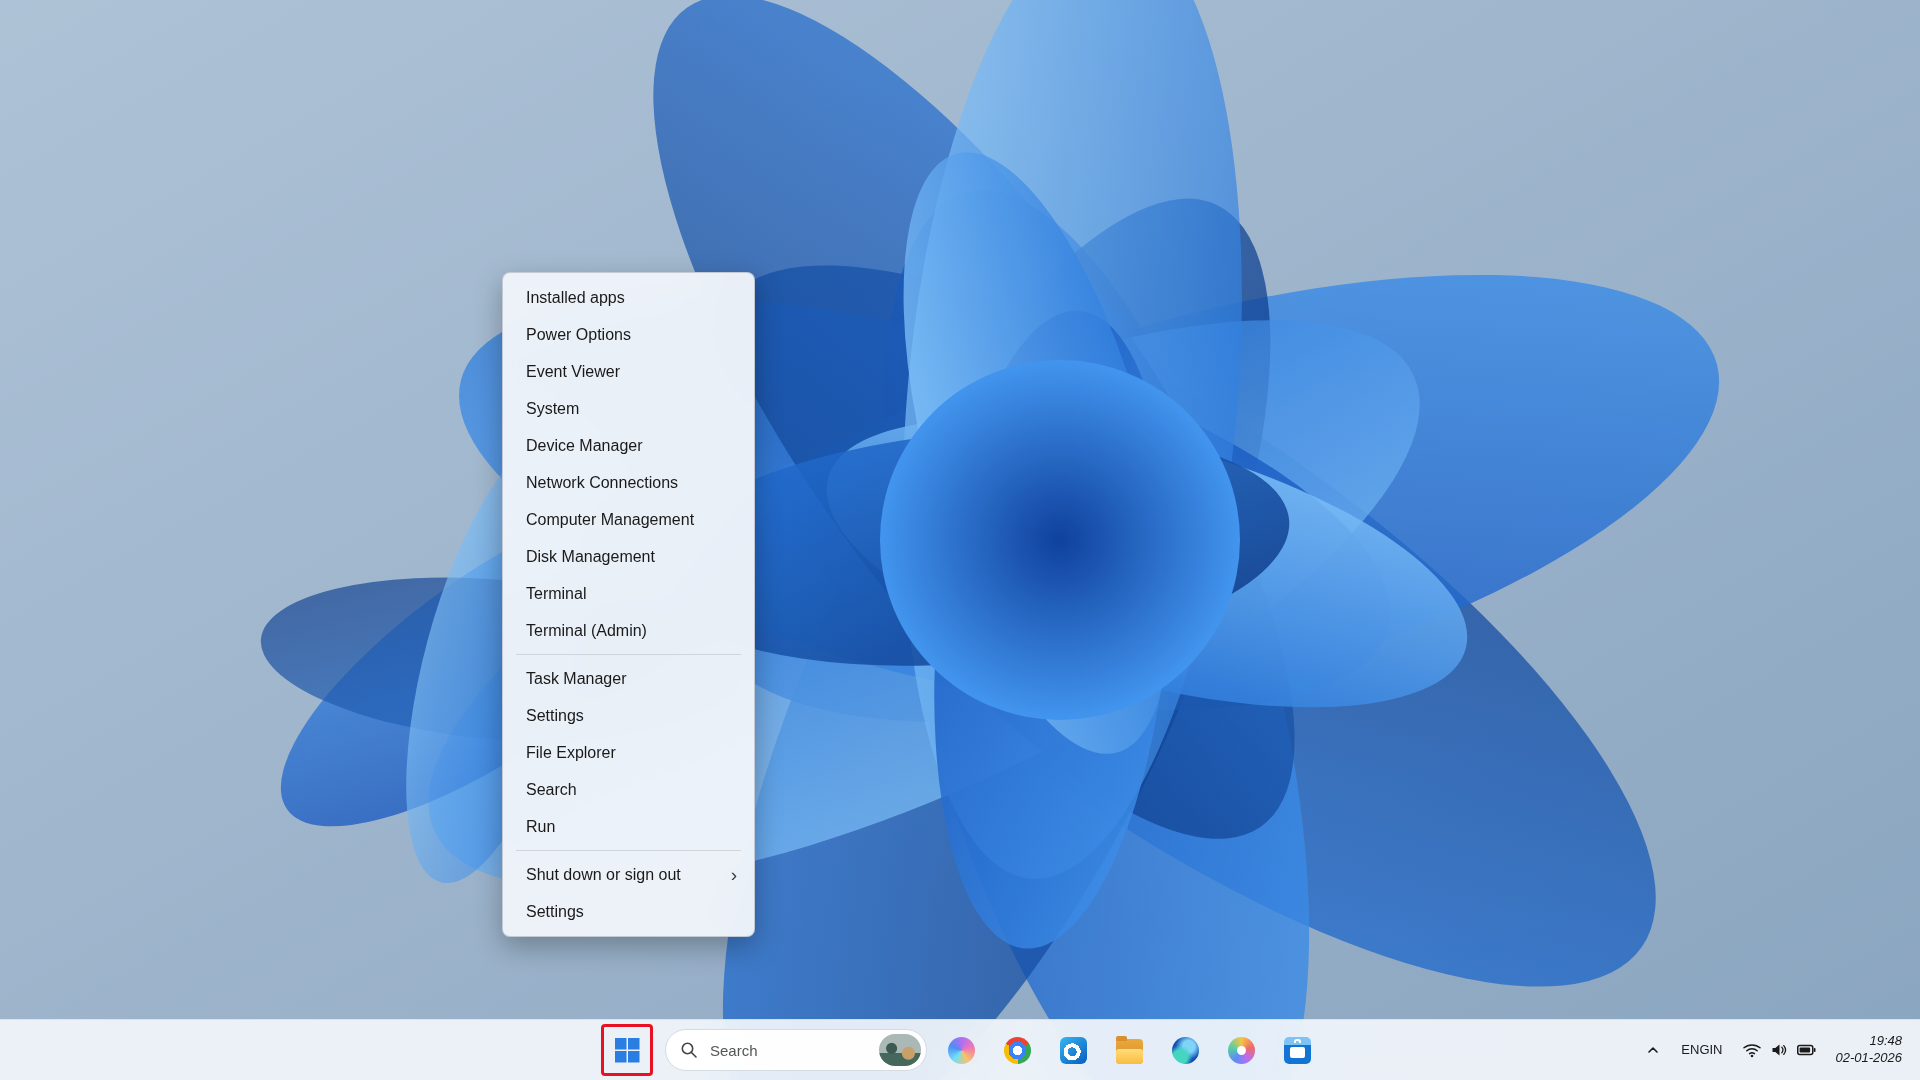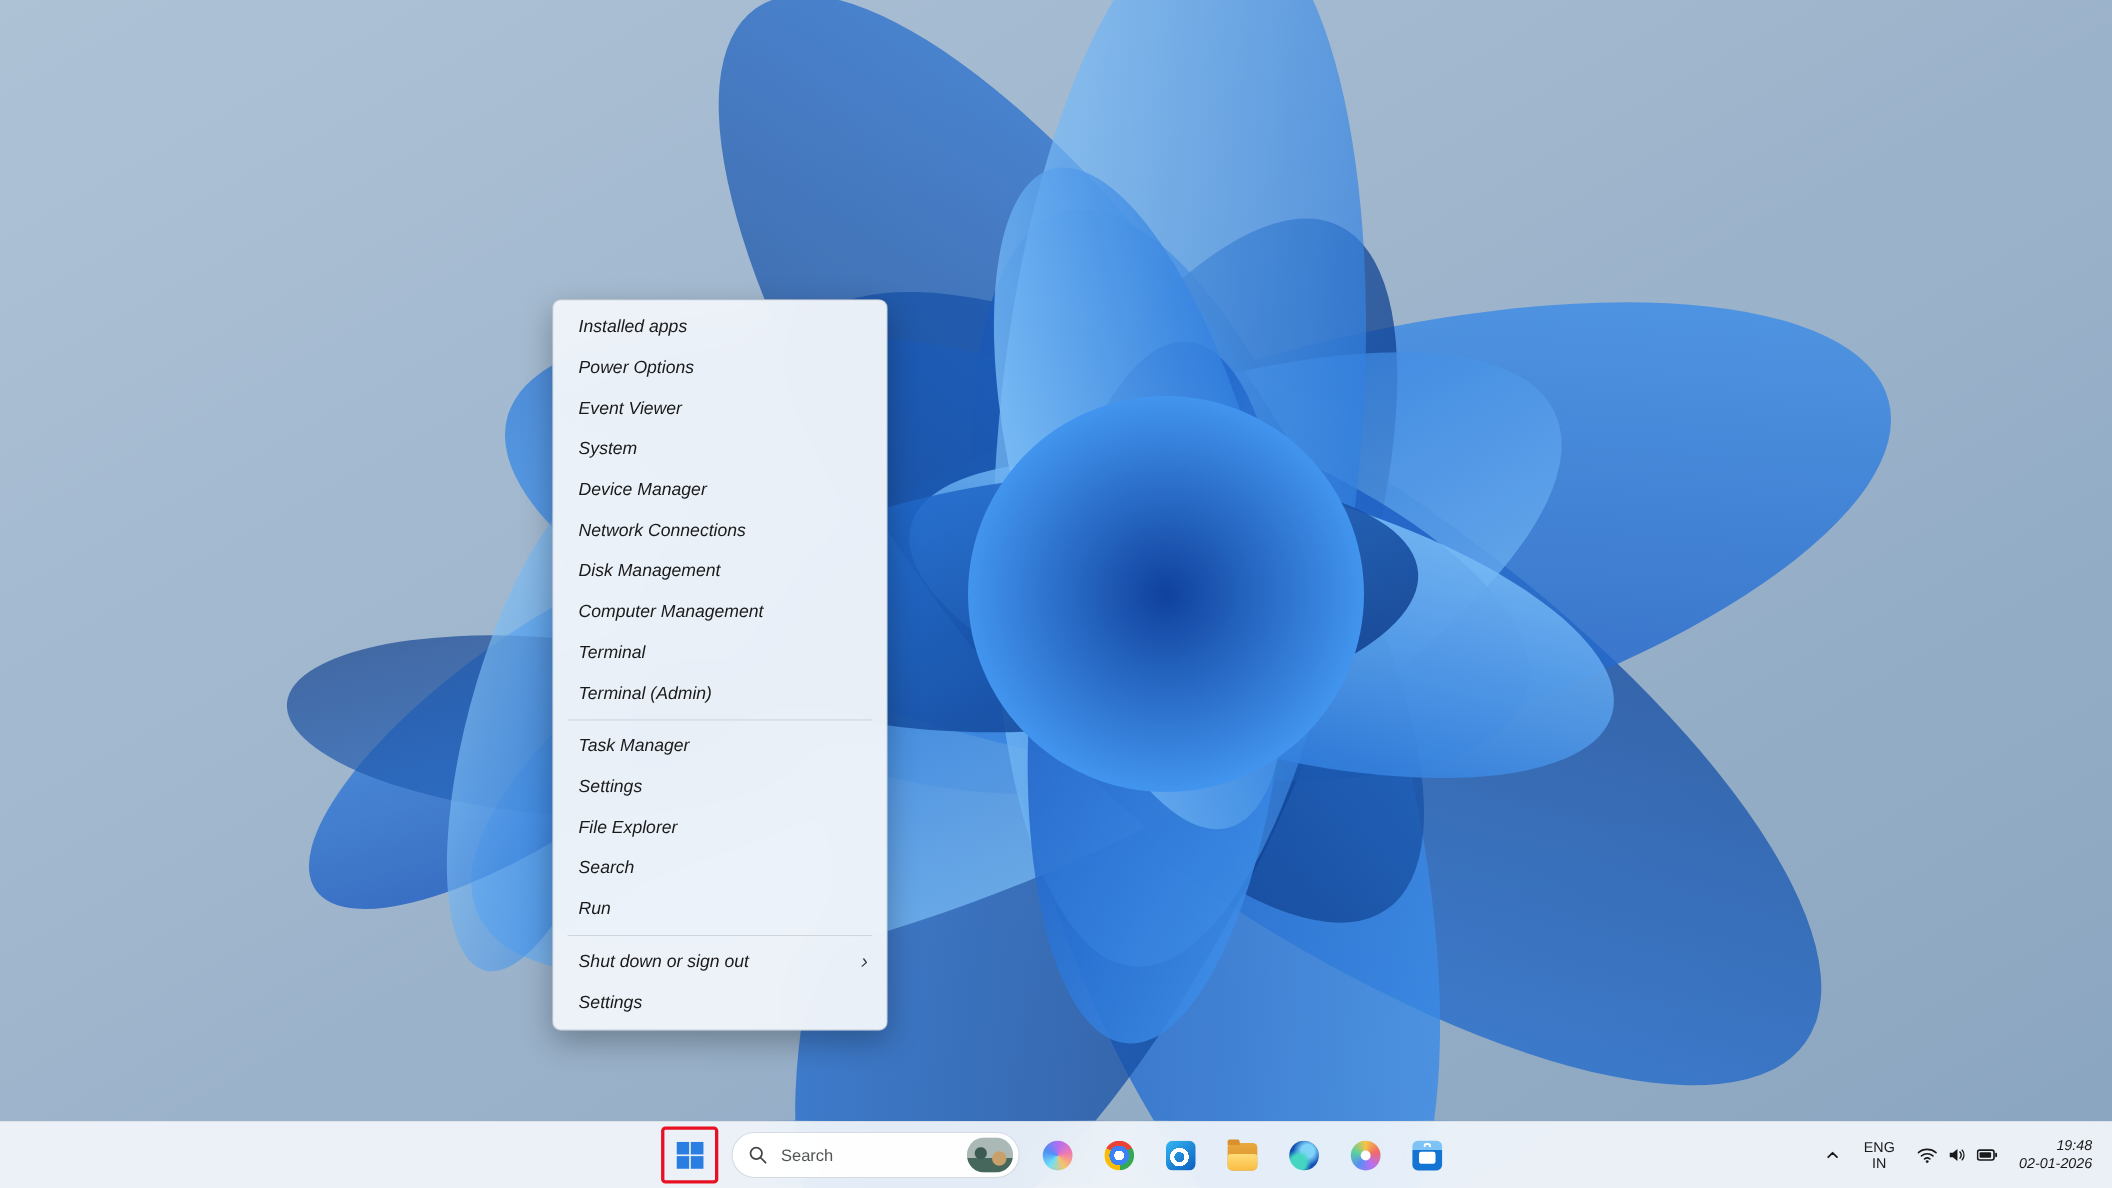--- a/index.html
+++ b/index.html
@@ -5,29 +5,28 @@
   html,body{margin:0;padding:0;}
   body{
     width:1920px;height:1080px;overflow:hidden;position:relative;
     font-family:"Liberation Sans", sans-serif;
     background:#9db3c9;
   }
   .wallpaper{position:absolute;inset:0;width:1920px;height:1080px;display:block;}
 
   
   .context-menu{
-    position:absolute;left:502px;top:272px;width:305px;box-sizing:border-box;
+    position:absolute;left:502px;top:272px;width:253px;box-sizing:border-box;
     padding:6px 5px;
     background:rgba(240,244,249,0.97);
     backdrop-filter:blur(22px);
     border:1px solid rgba(120,130,145,0.35);
     border-radius:8px;
     box-shadow:0 10px 28px rgba(0,0,0,0.28);
     z-index:5;
-    font-style:italic;
   }
   .menu-item{
     height:37px;display:flex;align-items:center;justify-content:space-between;
     padding:0 12px 0 18px;border-radius:4px;
     font-size:16px;color:var(--text,#1a1a1a);cursor:default;
   }
   .submenu-chevron{font-size:19px;color:#3c3c3c;line-height:1;}
   .menu-sep{height:1px;background:#d0d5dc;margin:5px 8px;}
 
   
@@ -131,21 +130,21 @@
   .tray{
     position:absolute;right:0;top:0;height:100%;
     display:flex;align-items:center;gap:4px;padding-right:10px;color:var(--text,#1b1b1b);
   }
   .tray-btn{
     border:none;background:transparent;border-radius:6px;cursor:pointer;
     display:flex;align-items:center;justify-content:center;gap:10px;
     padding:8px;color:var(--text,#1b1b1b);
     font-family:"Liberation Sans", sans-serif;
   }
-  .lang{flex-direction:column;gap:0;font-size:13px;line-height:1.18;}
+  .lang{flex-direction:row;gap:0;font-size:13px;line-height:1.18;}
   .clock{flex-direction:column;gap:0;align-items:flex-end;font-size:13px;line-height:1.3;font-style:italic;}
 </style>
 </head>
 <body>
 
 <div class="desktop">
 
   <svg class="wallpaper" viewBox="0 0 1920 1080" preserveAspectRatio="none" aria-hidden="true">
     <defs>
       <linearGradient id="bgGrad" x1="0" y1="0" x2="1" y2="1">
@@ -205,24 +204,24 @@
       <div class="menu-item">
         <span>System</span>
       </div>
       <div class="menu-item">
         <span>Device Manager</span>
       </div>
       <div class="menu-item">
         <span>Network Connections</span>
       </div>
       <div class="menu-item">
+        <span>Computer Management</span>
+      </div>
+      <div class="menu-item">
         <span>Disk Management</span>
-      </div>
-      <div class="menu-item">
-        <span>Computer Management</span>
       </div>
       <div class="menu-item">
         <span>Terminal</span>
       </div>
       <div class="menu-item">
         <span>Terminal (Admin)</span>
       </div>
       <div class="menu-sep"></div>
       <div class="menu-item">
         <span>Task Manager</span>

